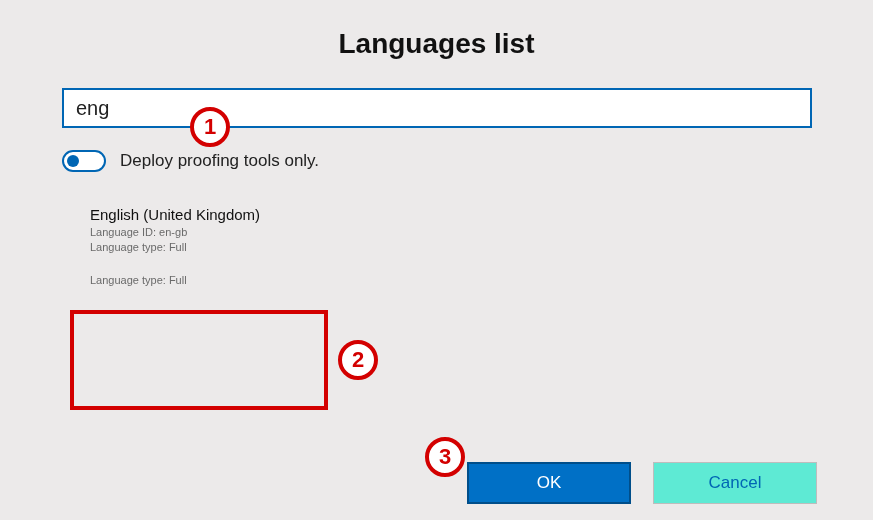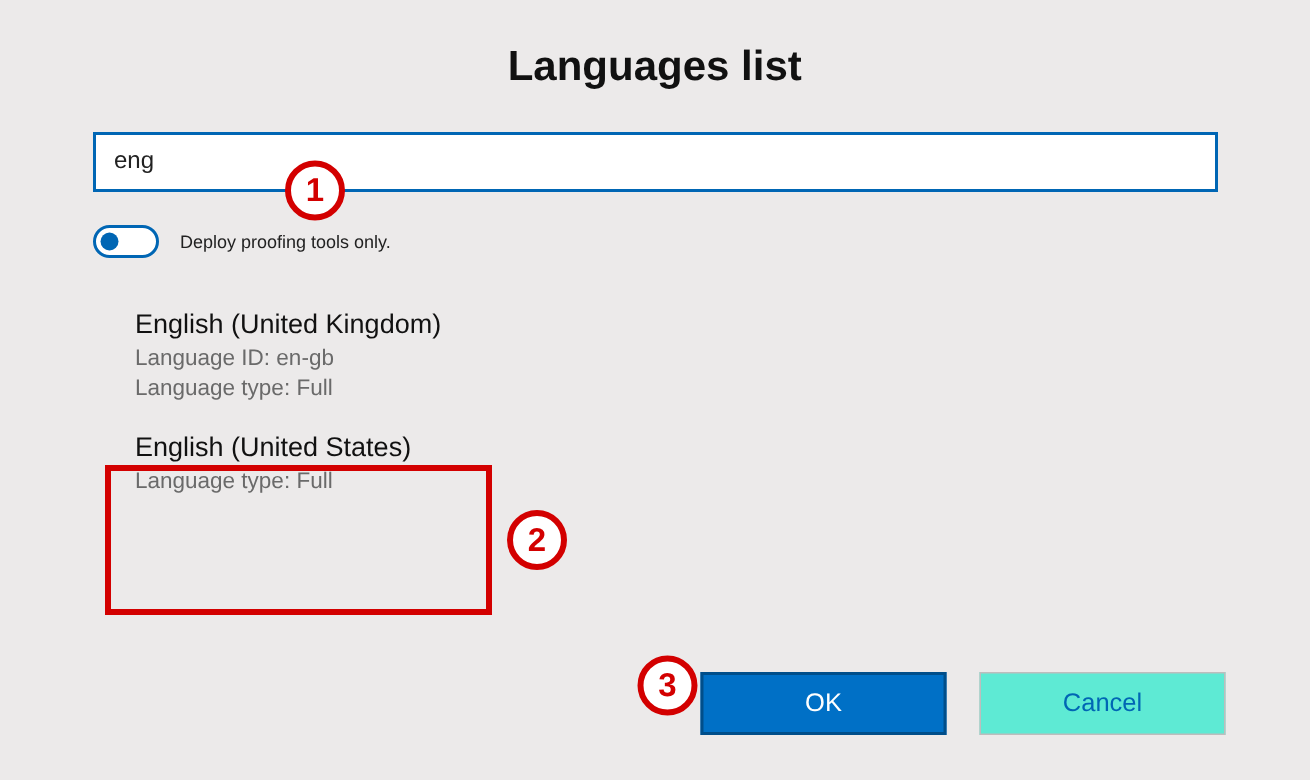--- a/index.html
+++ b/index.html
@@ -21,21 +21,21 @@
     font-weight: 700;
     color: #111;
     margin: 0 0 18px 0;
     text-align: center;
   }
   .search-input {
     width: 750px;
     height: 40px;
     border: 2px solid #0066b4;
     background: #fff;
-    font-size: 16px;
+    font-size: 20px;
     padding: 0 12px;
     color: #222;
     outline: none;
     display: block;
     margin-top: 28px;
   }
   .toggle-row {
     display: flex;
     align-items: center;
     margin-top: 22px;
@@ -53,46 +53,46 @@
   .toggle-knob {
     position: absolute;
     left: 3px;
     top: 3px;
     width: 12px;
     height: 12px;
     border-radius: 50%;
     background: #0066b4;
   }
   .toggle-label {
-    font-size: 12px;
+    font-size: 17px;
     color: #222;
   }
   .results {
     margin-top: 28px;
     margin-left: 18px;
   }
   .result-item {
     padding: 6px 10px 8px 10px;
     margin-bottom: 4px;
     width: 260px;
   }
   .result-name {
-    font-size: 18px;
+    font-size: 15px;
     color: #111;
     margin-bottom: 2px;
   }
   .result-meta {
-    font-size: 15px;
+    font-size: 11px;
     color: #6a6a6a;
     line-height: 1.35;
   }
   .buttons {
     position: absolute;
     right: 56px;
-    bottom: 30px;
+    bottom: 16px;
     display: flex;
     gap: 22px;
   }
   .btn {
     width: 164px;
     height: 42px;
     font-size: 17px;
     border: none;
     cursor: pointer;
     display: flex;
@@ -151,21 +151,20 @@
 
   <div class="results">
 
     <div class="result-item">
       <div class="result-name">English (United Kingdom)</div>
       <div class="result-meta">Language ID: en-gb</div>
       <div class="result-meta">Language type: Full</div>
     </div>
 
     <div class="result-item">
-      <div class="result-name">English (United States)</div>
       <div class="result-meta">Language type: Full</div>
     </div>
 
   </div>
 
 </div>
 
 <div class="buttons">
   <button class="btn btn-primary">OK</button>
   <button class="btn btn-secondary">Cancel</button>

